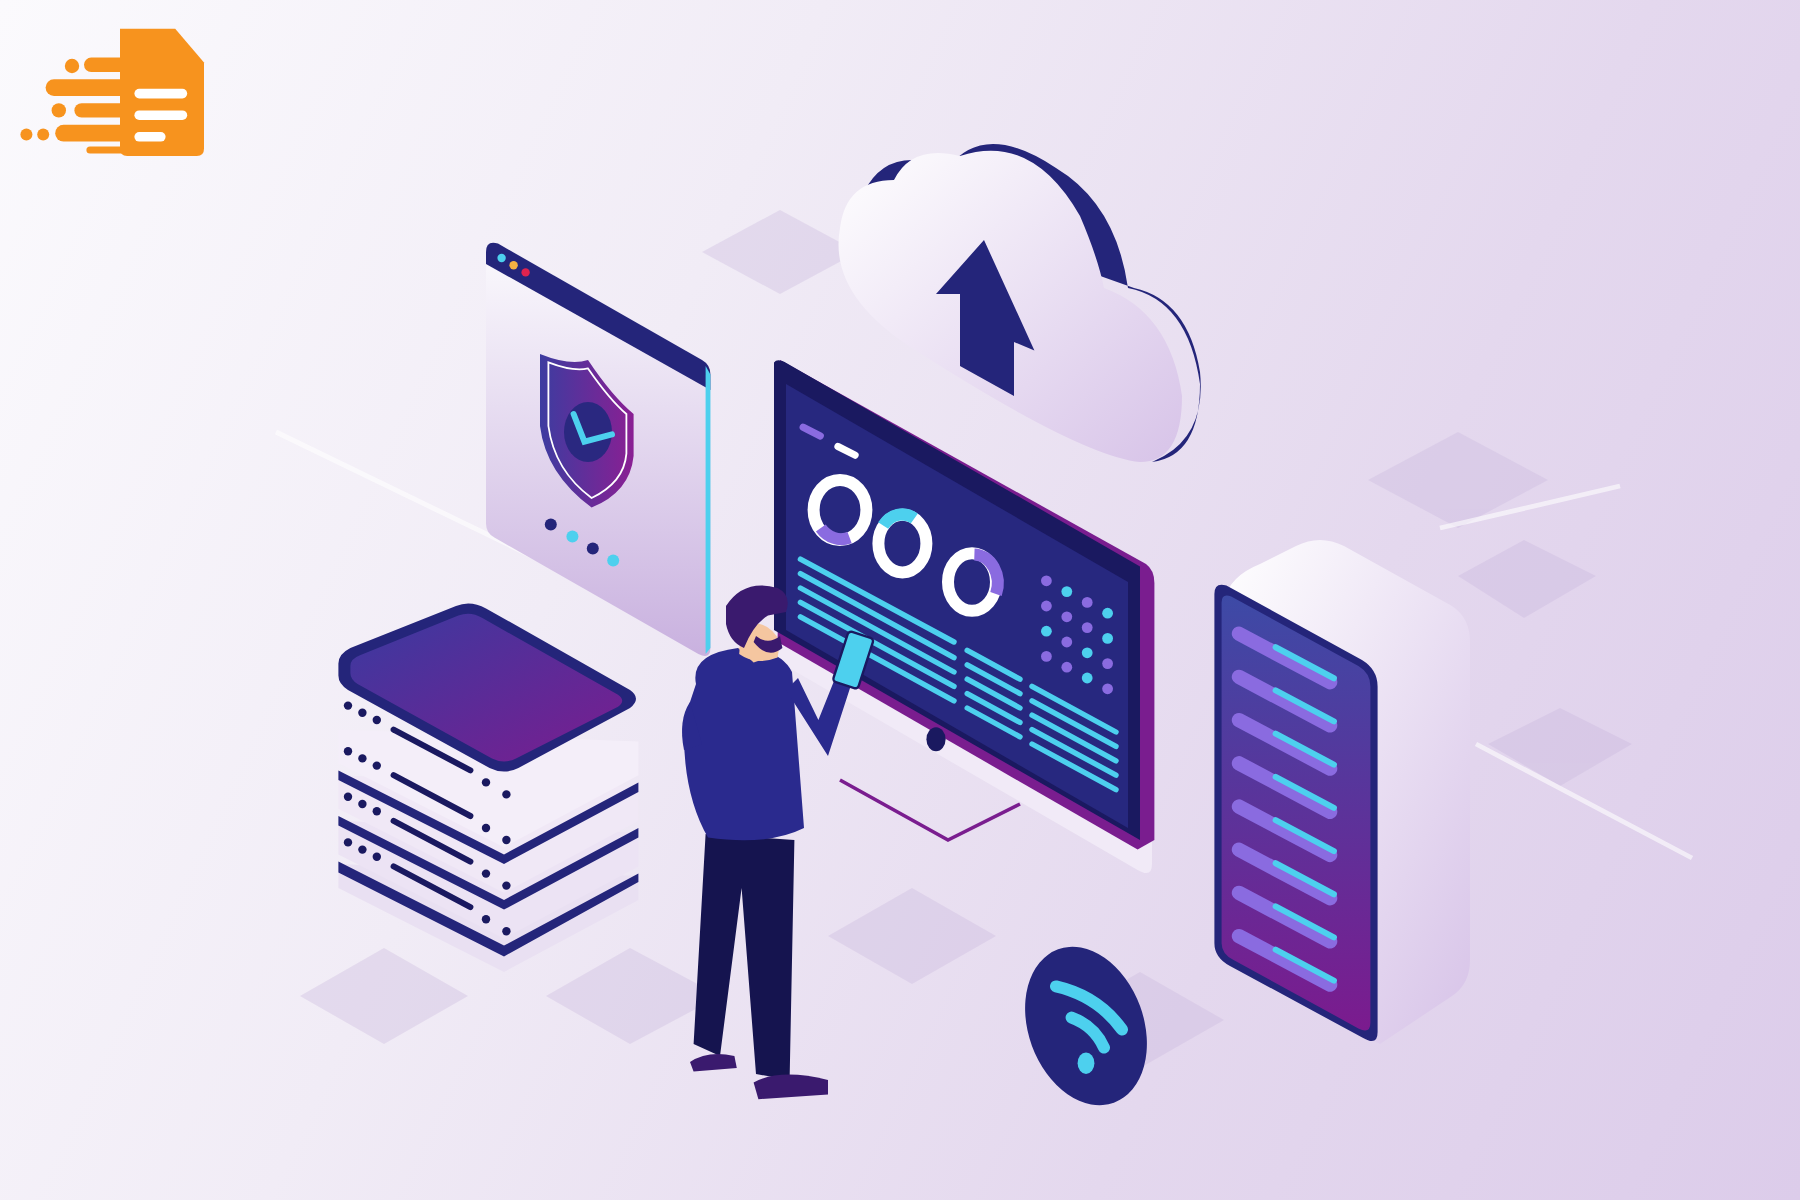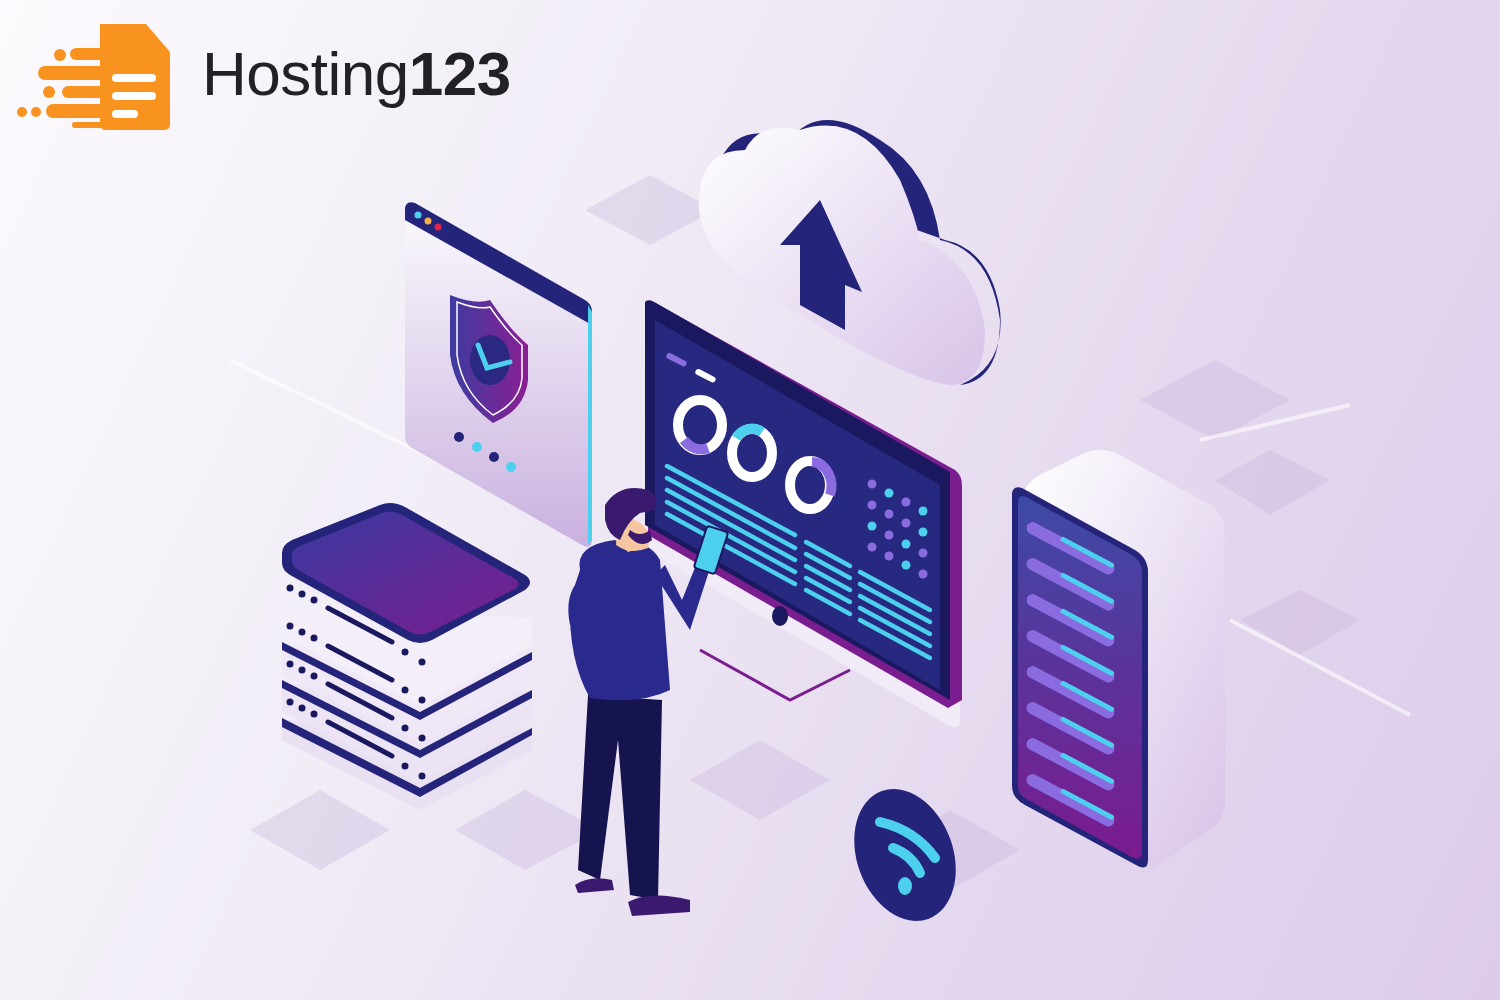--- a/index.html
+++ b/index.html
@@ -31,23 +31,20 @@
     <rect x="30" y="48" width="90" height="14" rx="7" fill="#f7931e"></rect>
     <rect x="54" y="68" width="60" height="12" rx="6" fill="#f7931e"></rect>
     <rect x="38" y="86" width="80" height="14" rx="7" fill="#f7931e"></rect>
     <rect x="64" y="104" width="50" height="6" rx="3" fill="#f7931e"></rect>
 
     <path d="M92 22 L138 22 L162 50 L162 122 Q162 128 156 128 L98 128 Q92 128 92 122 Z" transform="translate(0,-16)" fill="#f7931e"></path>
     <rect x="104" y="56" width="44" height="8" rx="4" fill="#fff"></rect>
     <rect x="104" y="74" width="44" height="8" rx="4" fill="#fff"></rect>
     <rect x="104" y="92" width="26" height="8" rx="4" fill="#fff"></rect>
   </svg>
-  <div class="logo-text">
-    <span>Hosting</span><b>123</b>
-  </div>
 </div>
 
 <svg class="scene" viewBox="0 0 1500 1000" width="1500" height="1000">
   <defs>
     <linearGradient id="gPurple" x1="0" y1="0" x2="1" y2="1">
       <stop offset="0" stop-color="#3a3aa0"></stop>
       <stop offset="1" stop-color="#7a1d8f"></stop>
     </linearGradient>
     <linearGradient id="gPanel" x1="0" y1="0" x2="0" y2="1">
       <stop offset="0" stop-color="#fbfafd"></stop>

